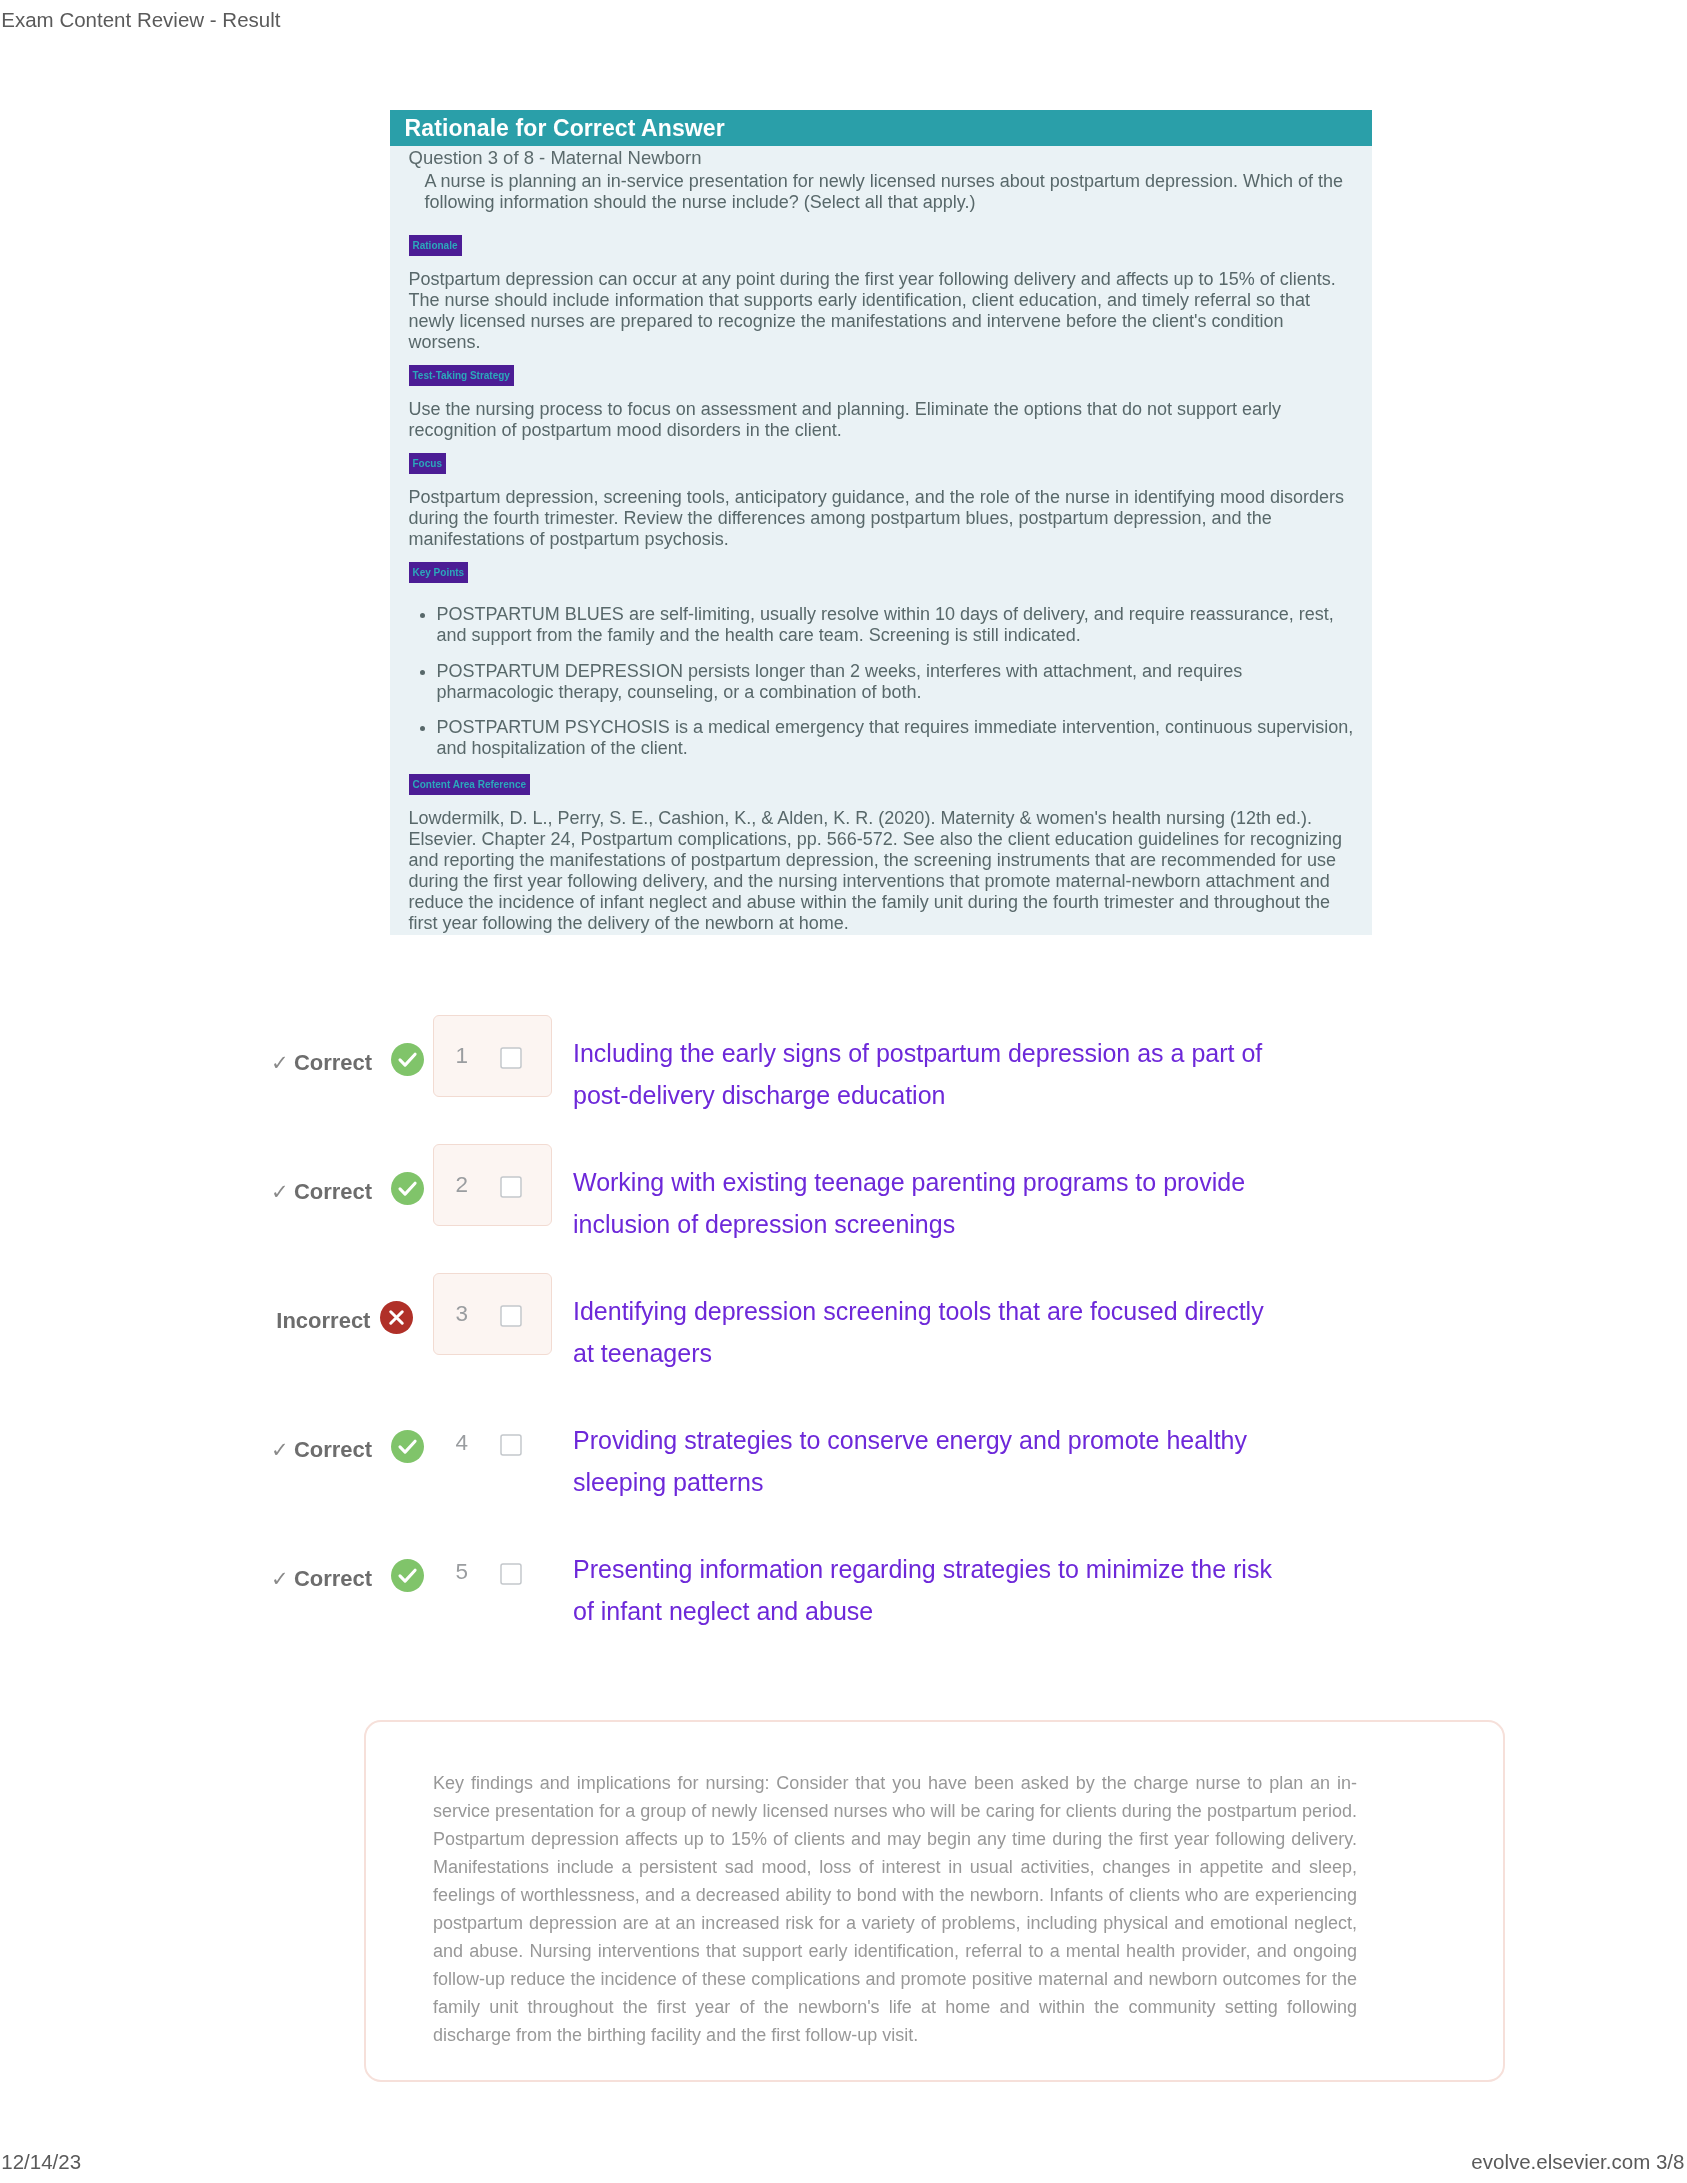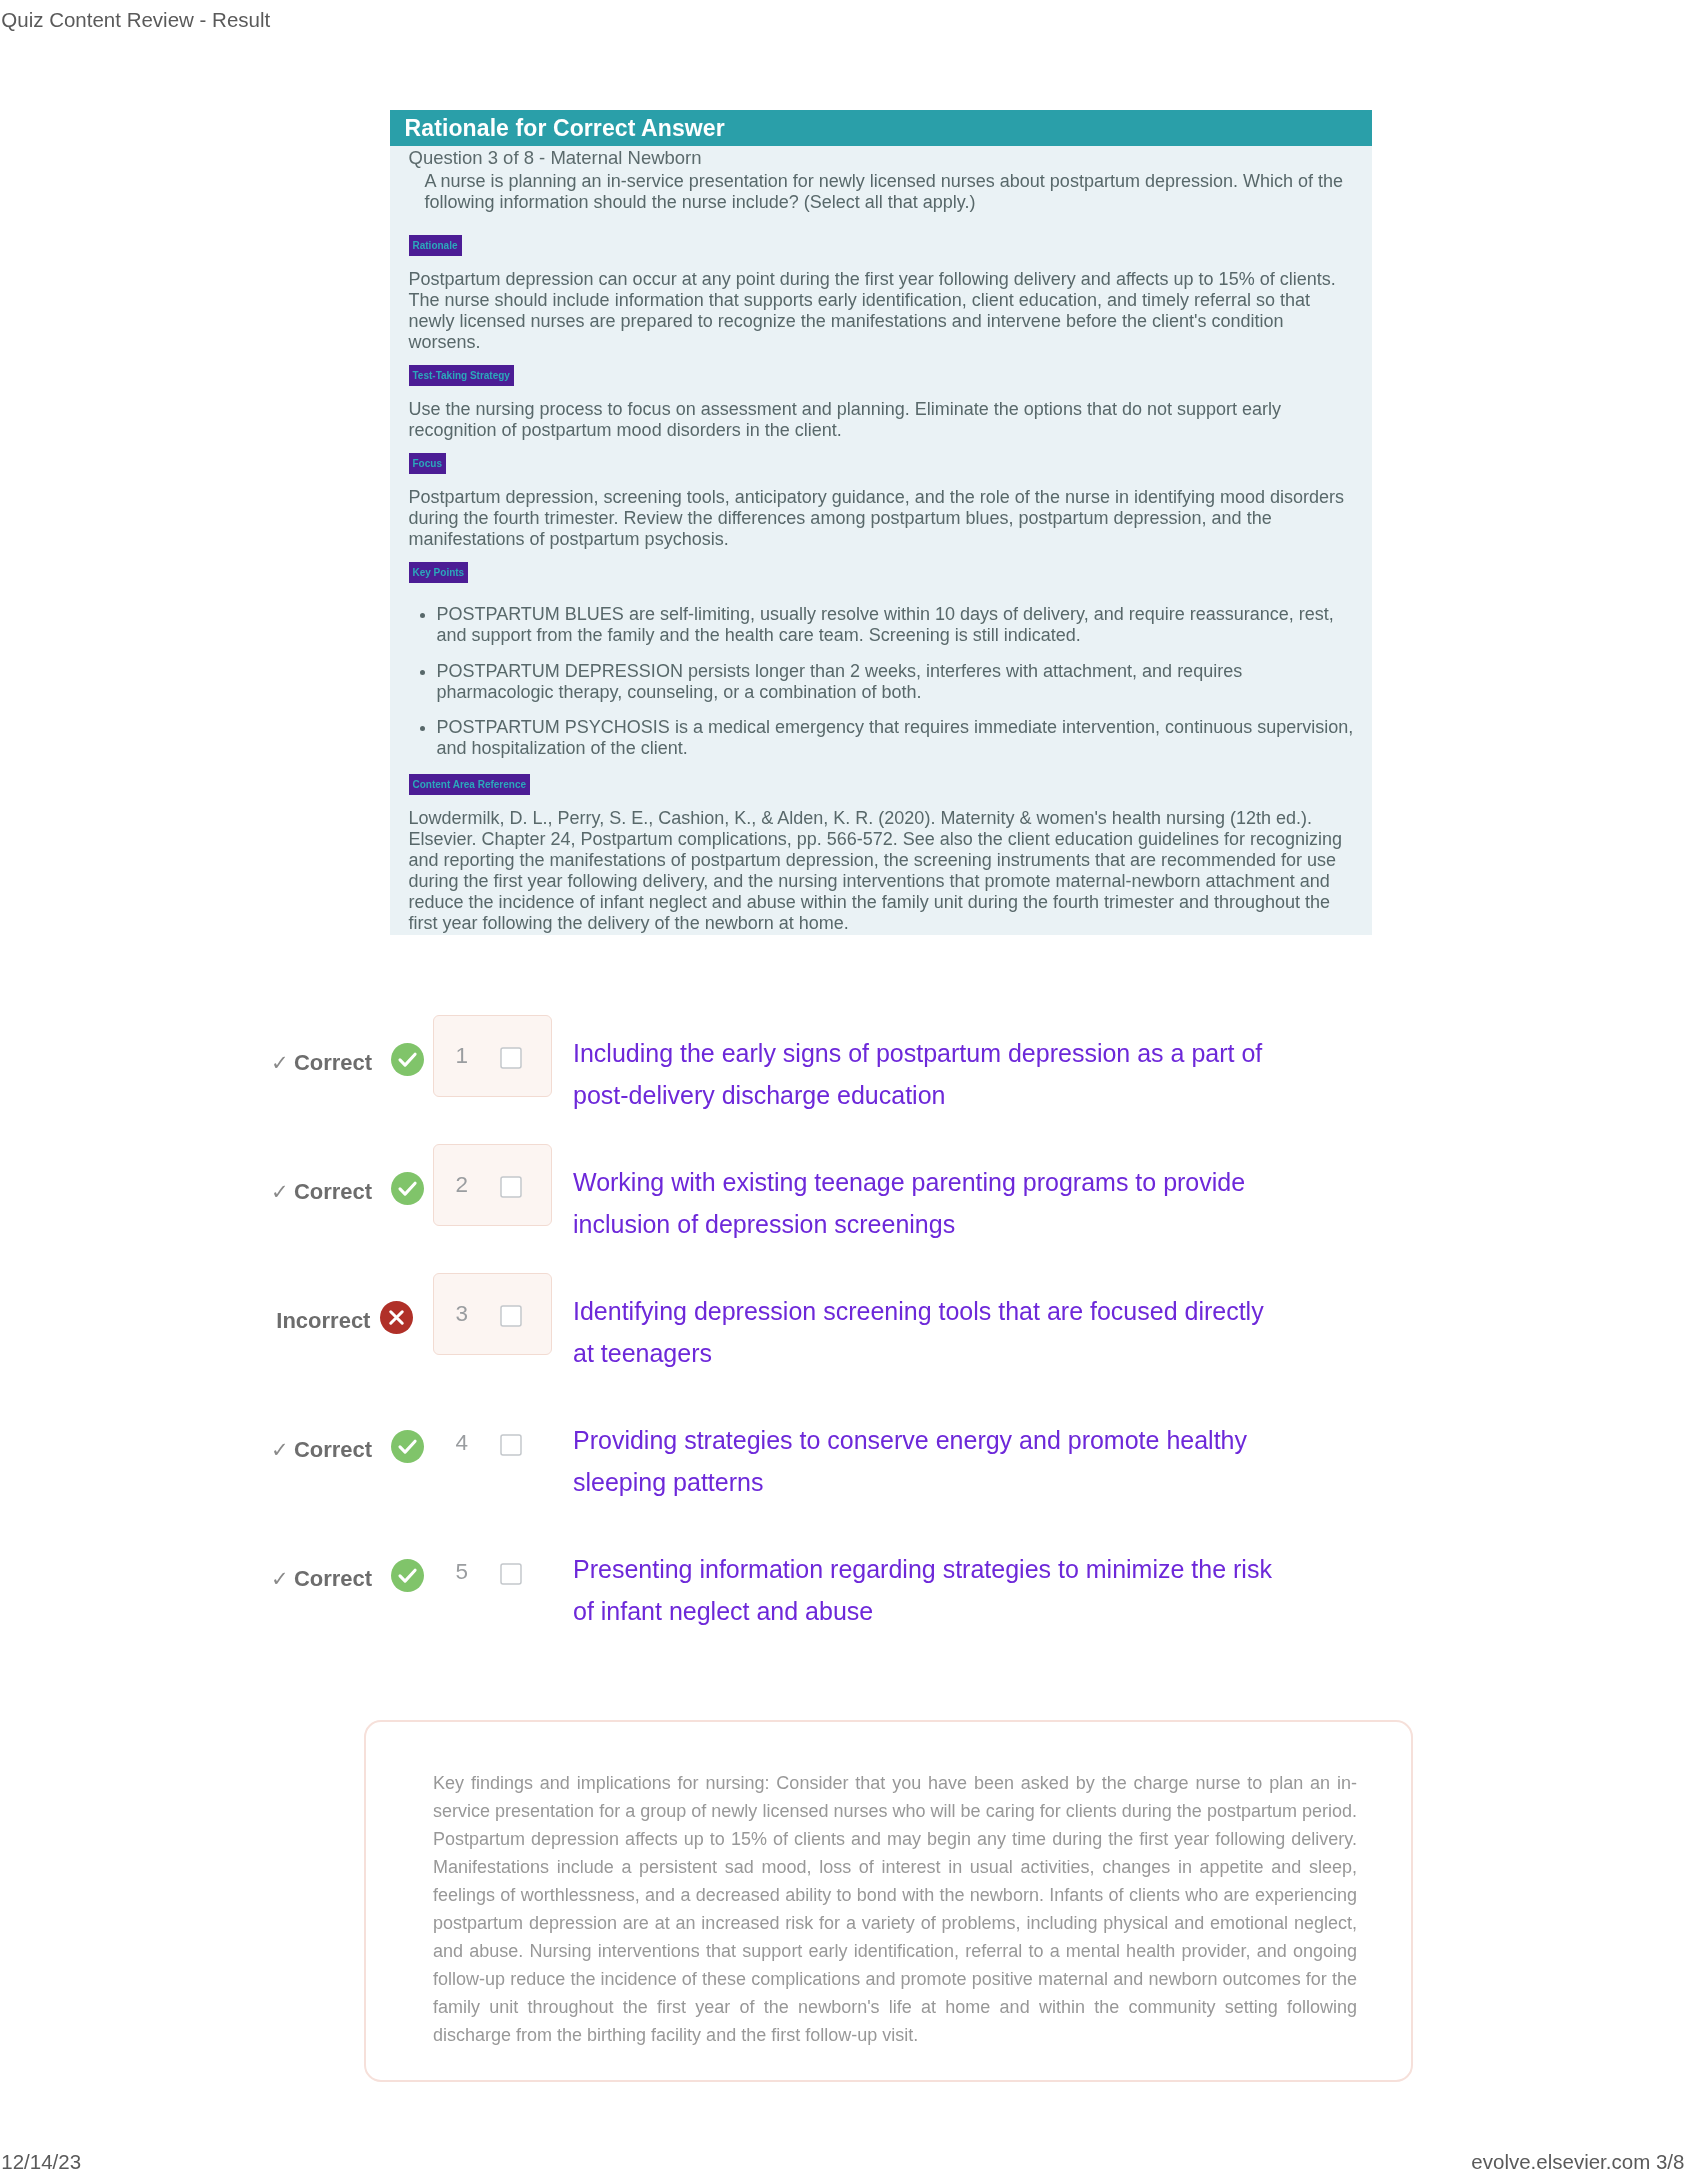--- a/index.html
+++ b/index.html
@@ -42,31 +42,31 @@
   .opt-box{position:absolute;left:162px;top:6px;width:119px;height:82px;
            border:1.3px solid #f2dbd2;border-radius:6px;background:#fcf5f2;box-sizing:border-box;}
   .opt-box.plain{border-color:transparent;background:transparent;}
   .mark-num{position:absolute;left:14.6px;top:27px;font-size:22.5px;color:#9a9da0;line-height:26.5px;
             width:26.5px;text-align:center;}
   .mark-chk{position:absolute;left:65px;top:30px;width:24px;height:24px;}
   .opt-text{position:absolute;left:302px;top:22.5px;width:718px;font-size:25px;color:#6d28d9;
             line-height:42px;}
 
   
-  .rat2{position:absolute;left:364px;top:1720px;width:1049px;height:362px;
+  .rat2{position:absolute;left:364px;top:1720px;width:1141px;height:362px;
         border:2px solid #f6e0da;border-radius:17px;background:#ffffff;box-sizing:border-box;}
   .rat2-inner{position:absolute;left:67px;top:47px;width:924px;font-size:18px;color:#989898;
               line-height:28px;text-align:justify;}
 </style>
 </head>
 <body>
 
 <div class="page">
 
-  <div class="prn" id="hdr-left">Quiz Content Review - Result</div>
+  <div class="prn" id="hdr-left">Exam Content Review - Result</div>
   <div class="prn" id="ftr-left">12/14/23</div>
   <div class="prn" id="ftr-right">evolve.elsevier.com   3/8</div>
 
   <div class="rationale">
     <div class="rat-bar">
       <div class="rat-bar-title">Rationale for Correct Answer</div>
     </div>
     <div class="rat-body">
       <div class="rat-sub">Question 3 of 8 - Maternal Newborn</div>
       <div class="rat-intro">A nurse is planning an in-service presentation for newly licensed nurses about postpartum depression. Which of the following information should the nurse include? (Select all that apply.)</div>

